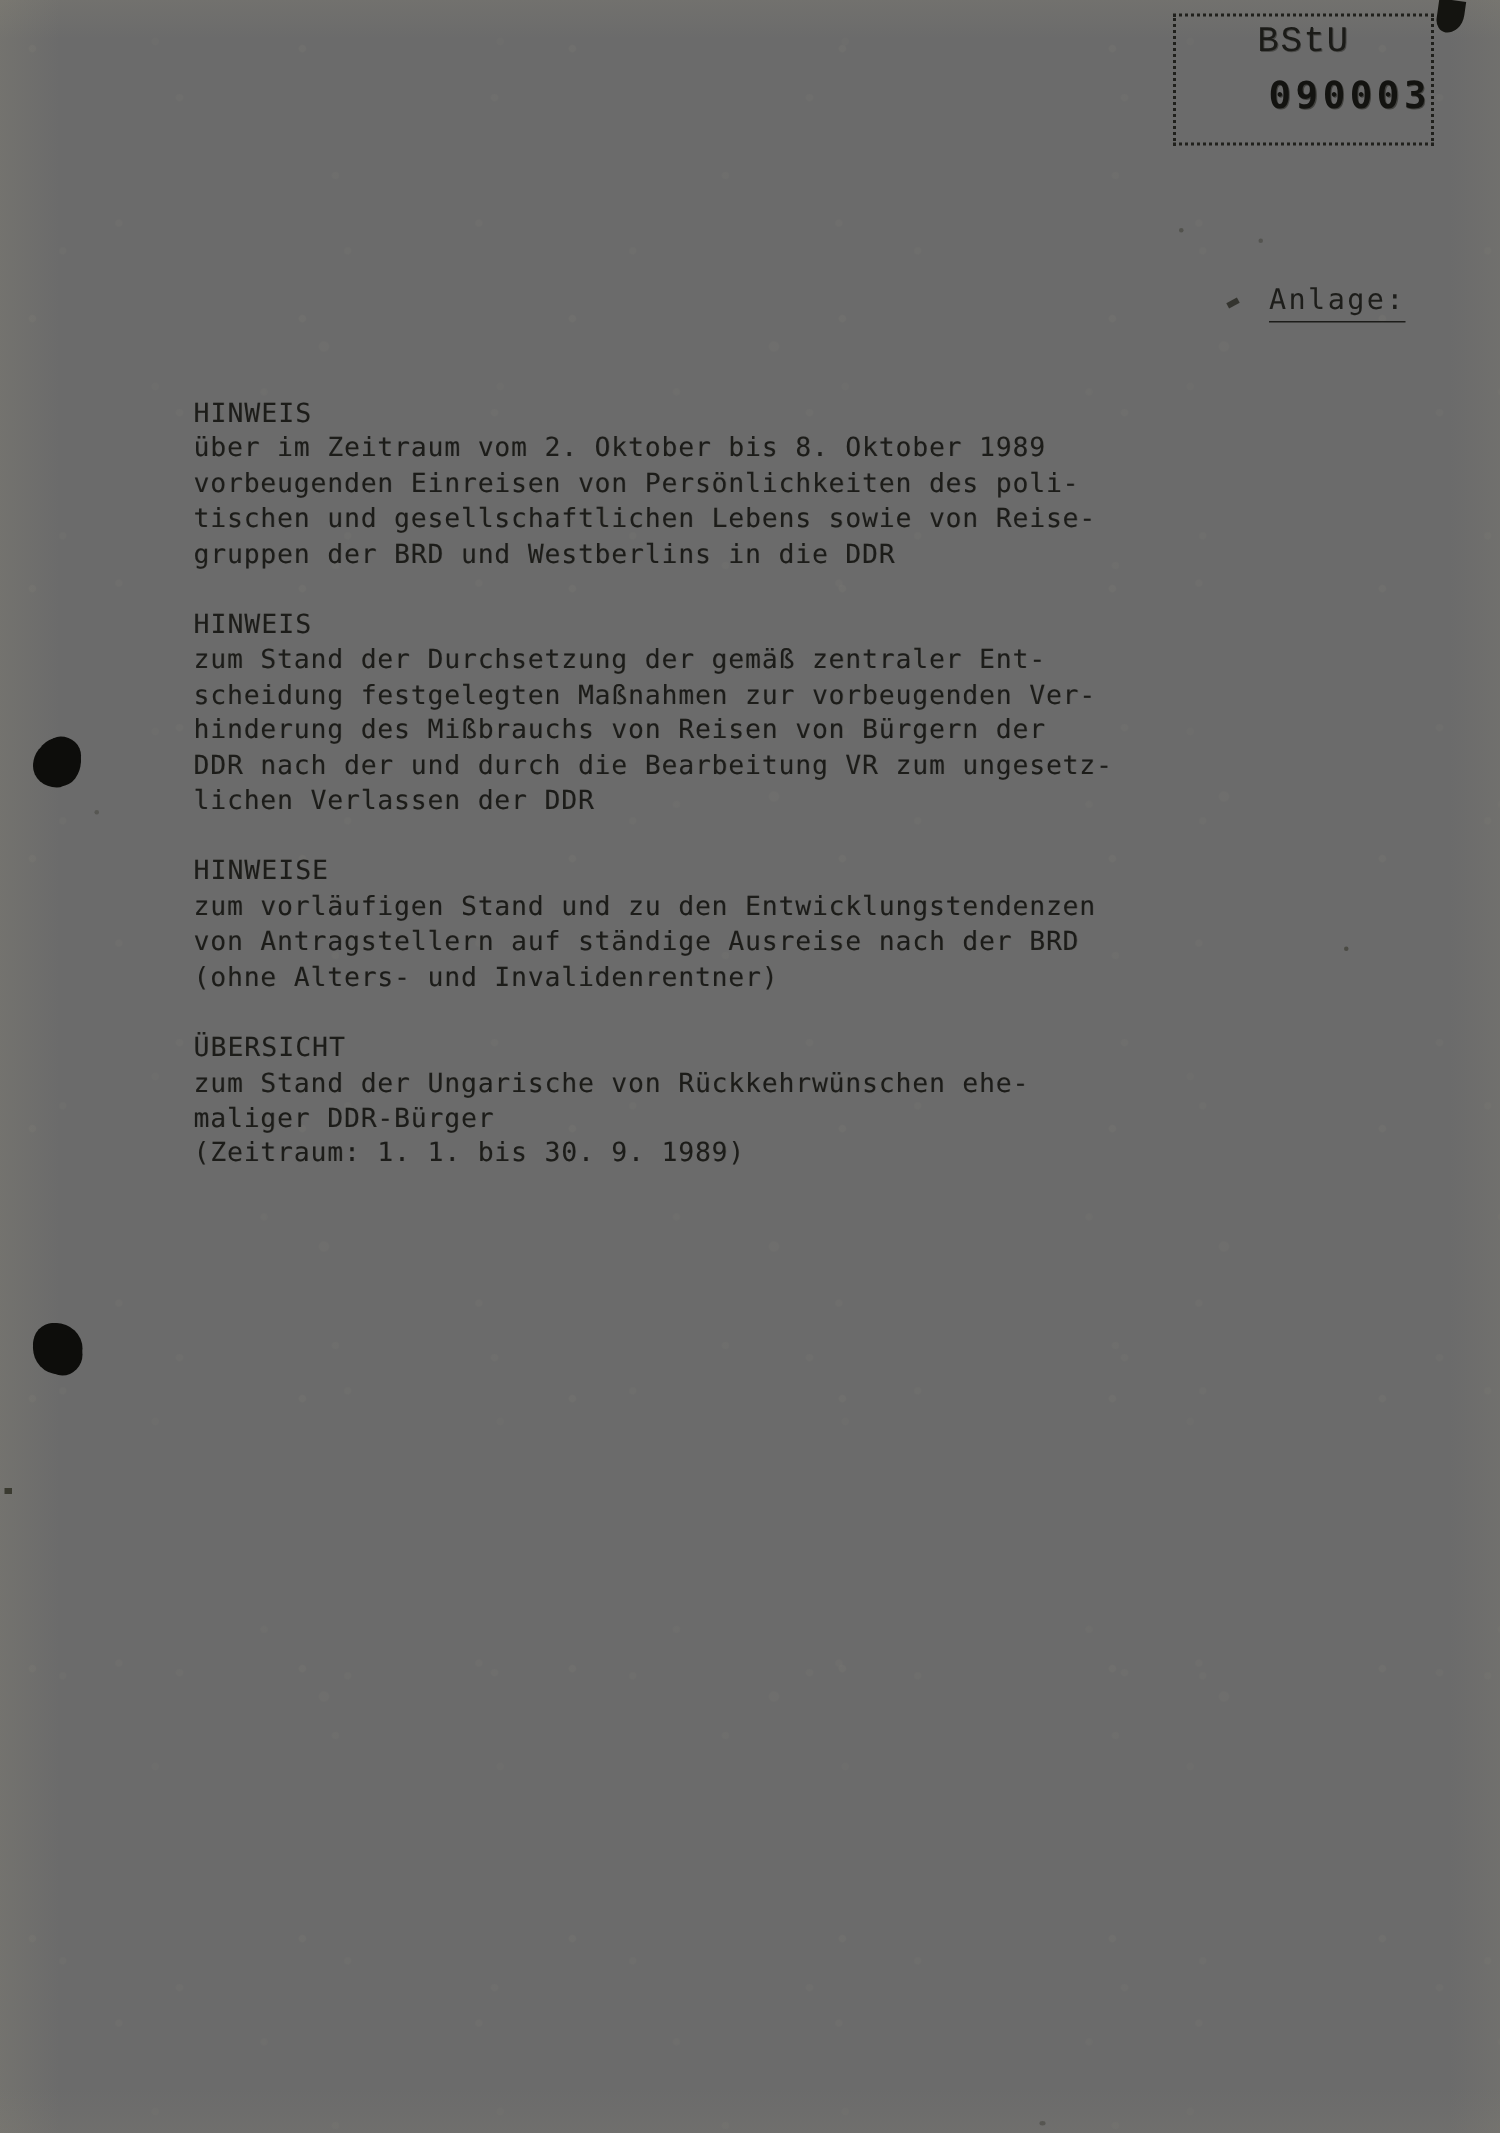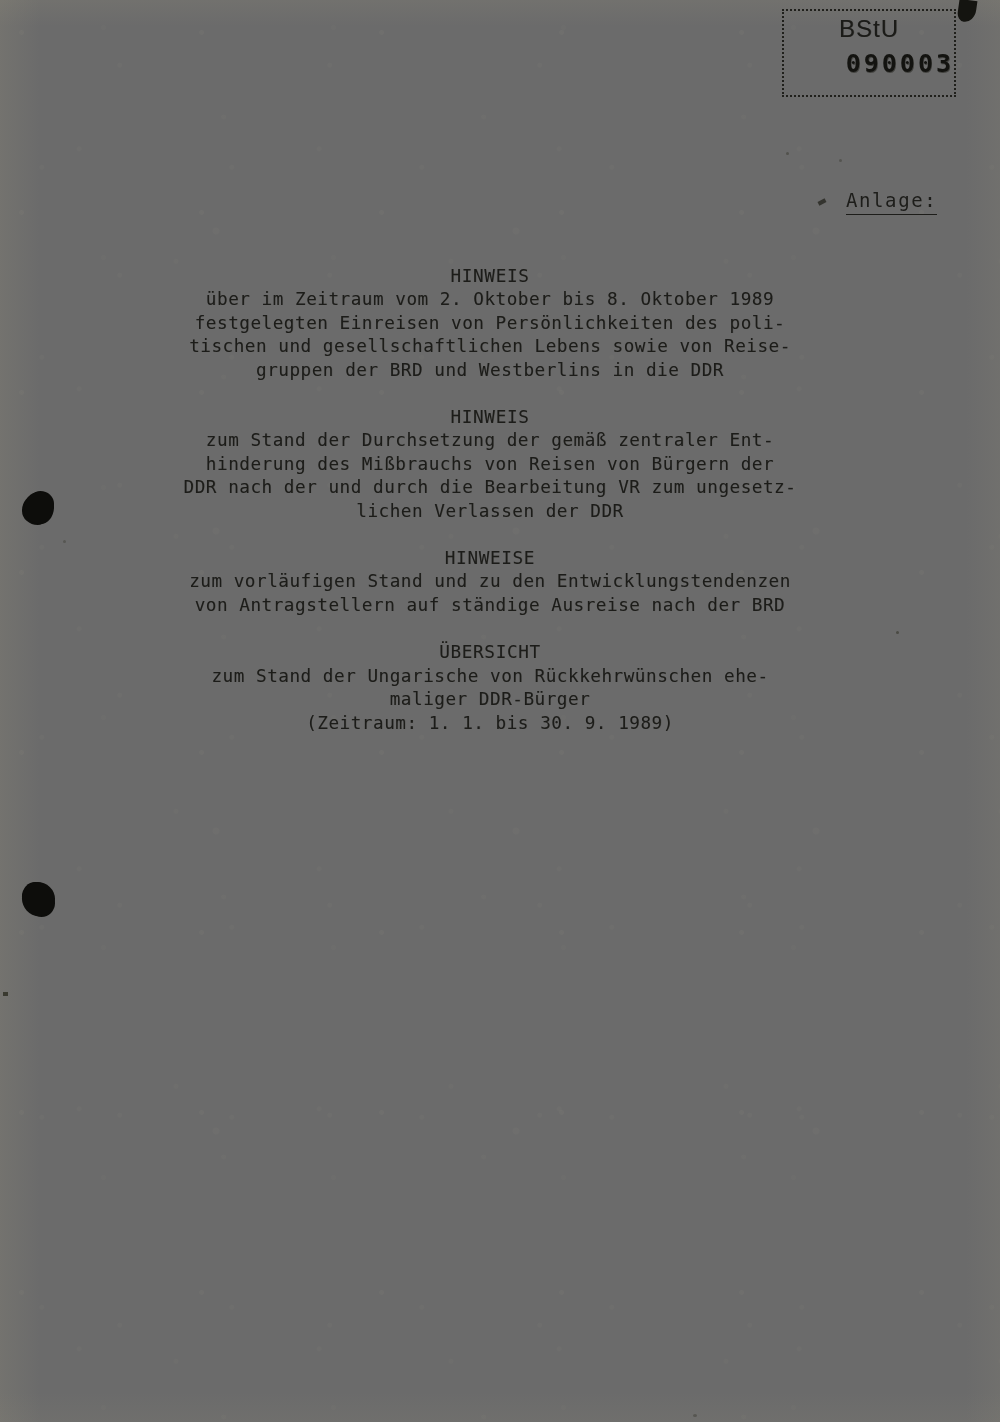--- a/index.html
+++ b/index.html
@@ -82,21 +82,21 @@
   .stamp-inner {
     position: absolute;
     inset: 0;
   }
   .stamp-org {
     position: absolute;
     top: 6px;
     left: 0;
     width: 100%;
     text-align: center;
-    font-family: Liberation Sans, sans-serif;
+    font-family: Liberation Mono, monospace;
     font-size: 24px;
     letter-spacing: 1px;
     line-height: 1;
     color: #1b1b18;
     text-shadow: 0.6px 0.4px 0 rgba(30,30,26,0.45);
   }
   .stamp-num {
     position: absolute;
     top: 40px;
     left: 0;
@@ -130,24 +130,23 @@
     width: 8px;
     height: 4px;
     background: #2a2a24;
     transform: rotate(-28deg);
     opacity: 0.85;
   }
 
   
   .blocks {
     position: absolute;
-    left: 150px;
+    left: 129px;
     top: 265px;
     width: 680px;
-    text-align: center;
   }
   .block {
     margin-bottom: 24px;
     position: relative;
   }
   .block:last-child { margin-bottom: 0; }
 
   .line {
     font-size: 17.6px;
     line-height: 23.4px;
@@ -224,39 +223,41 @@
   <div class="corner-mark"></div>
 
   <div class="anlage-tick"></div>
   <div class="anlage">Anlage:</div>
 
   <div class="blocks">
 
     <div class="block">
       <div class="line heading">HINWEIS</div>
       <div class="line">über im Zeitraum vom 2. Oktober bis 8. Oktober 1989</div>
-      <div class="line">festgelegten Einreisen von Persönlichkeiten des poli-</div>
+      <div class="line">vorbeugenden Einreisen von Persönlichkeiten des poli-</div>
       <div class="line">tischen und gesellschaftlichen Lebens sowie von Reise-</div>
       <div class="line">gruppen der BRD und Westberlins in die DDR</div>
 
     </div>
 
     <div class="block">
       <div class="line heading">HINWEIS</div>
       <div class="line">zum Stand der Durchsetzung der gemäß zentraler Ent-</div>
+      <div class="line">scheidung festgelegten Maßnahmen zur vorbeugenden Ver-</div>
       <div class="line">hinderung des Mißbrauchs von Reisen von Bürgern der</div>
       <div class="line">DDR nach der und durch die Bearbeitung VR zum ungesetz-</div>
       <div class="line">lichen Verlassen der DDR</div>
 
     </div>
 
     <div class="block">
       <div class="line heading">HINWEISE</div>
       <div class="line">zum vorläufigen Stand und zu den Entwicklungstendenzen</div>
       <div class="line">von Antragstellern auf ständige Ausreise nach der BRD</div>
+      <div class="line">(ohne Alters- und Invalidenrentner)</div>
 
     </div>
 
     <div class="block">
       <div class="line heading">ÜBERSICHT</div>
       <div class="line">zum Stand der Ungarische von Rückkehrwünschen ehe-</div>
       <div class="line">maliger DDR-Bürger</div>
       <div class="line">(Zeitraum: 1. 1. bis 30. 9. 1989)</div>
 
     </div>

